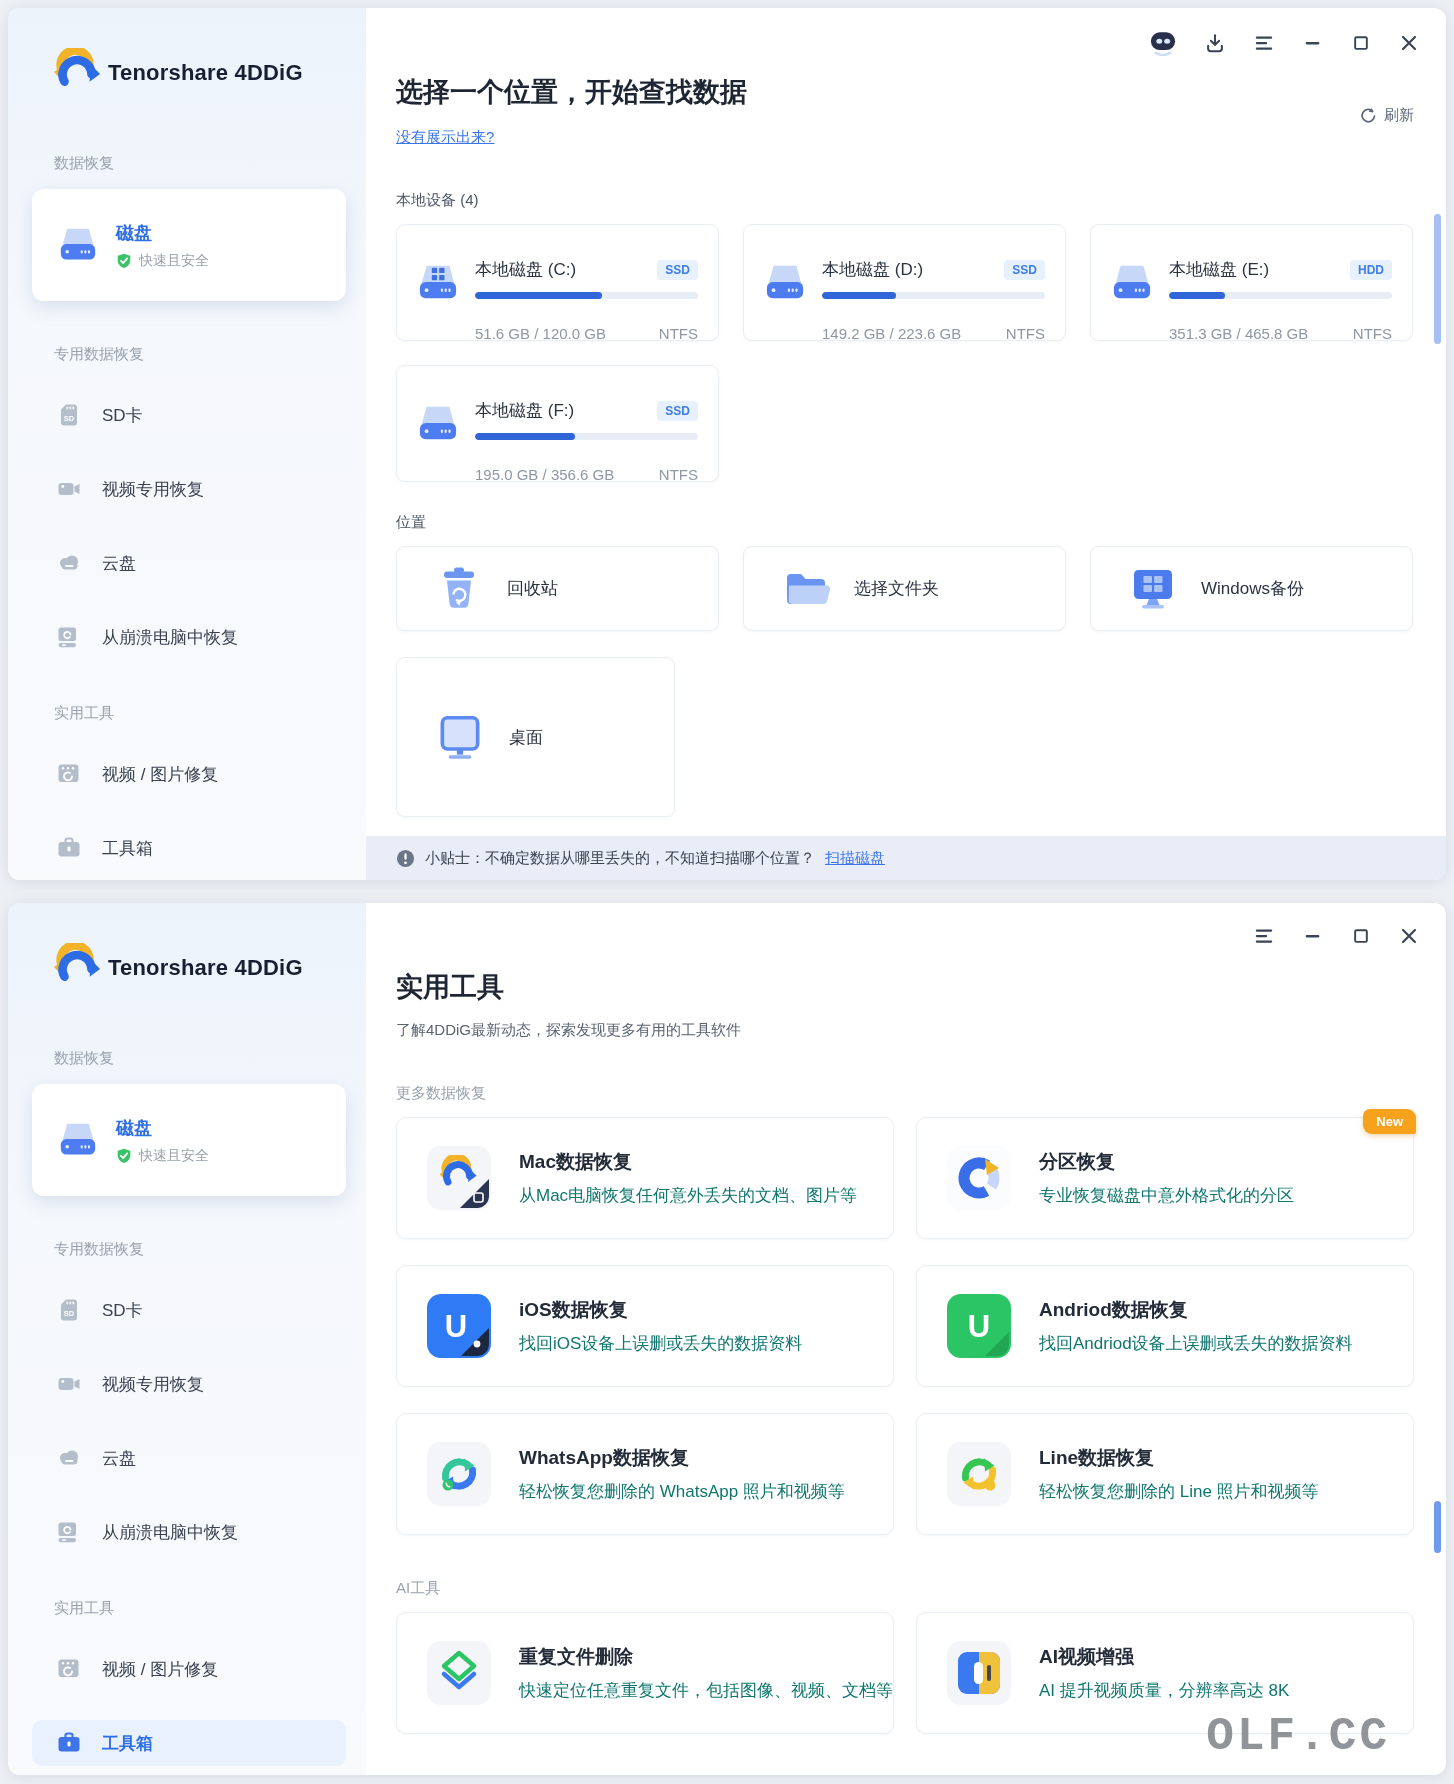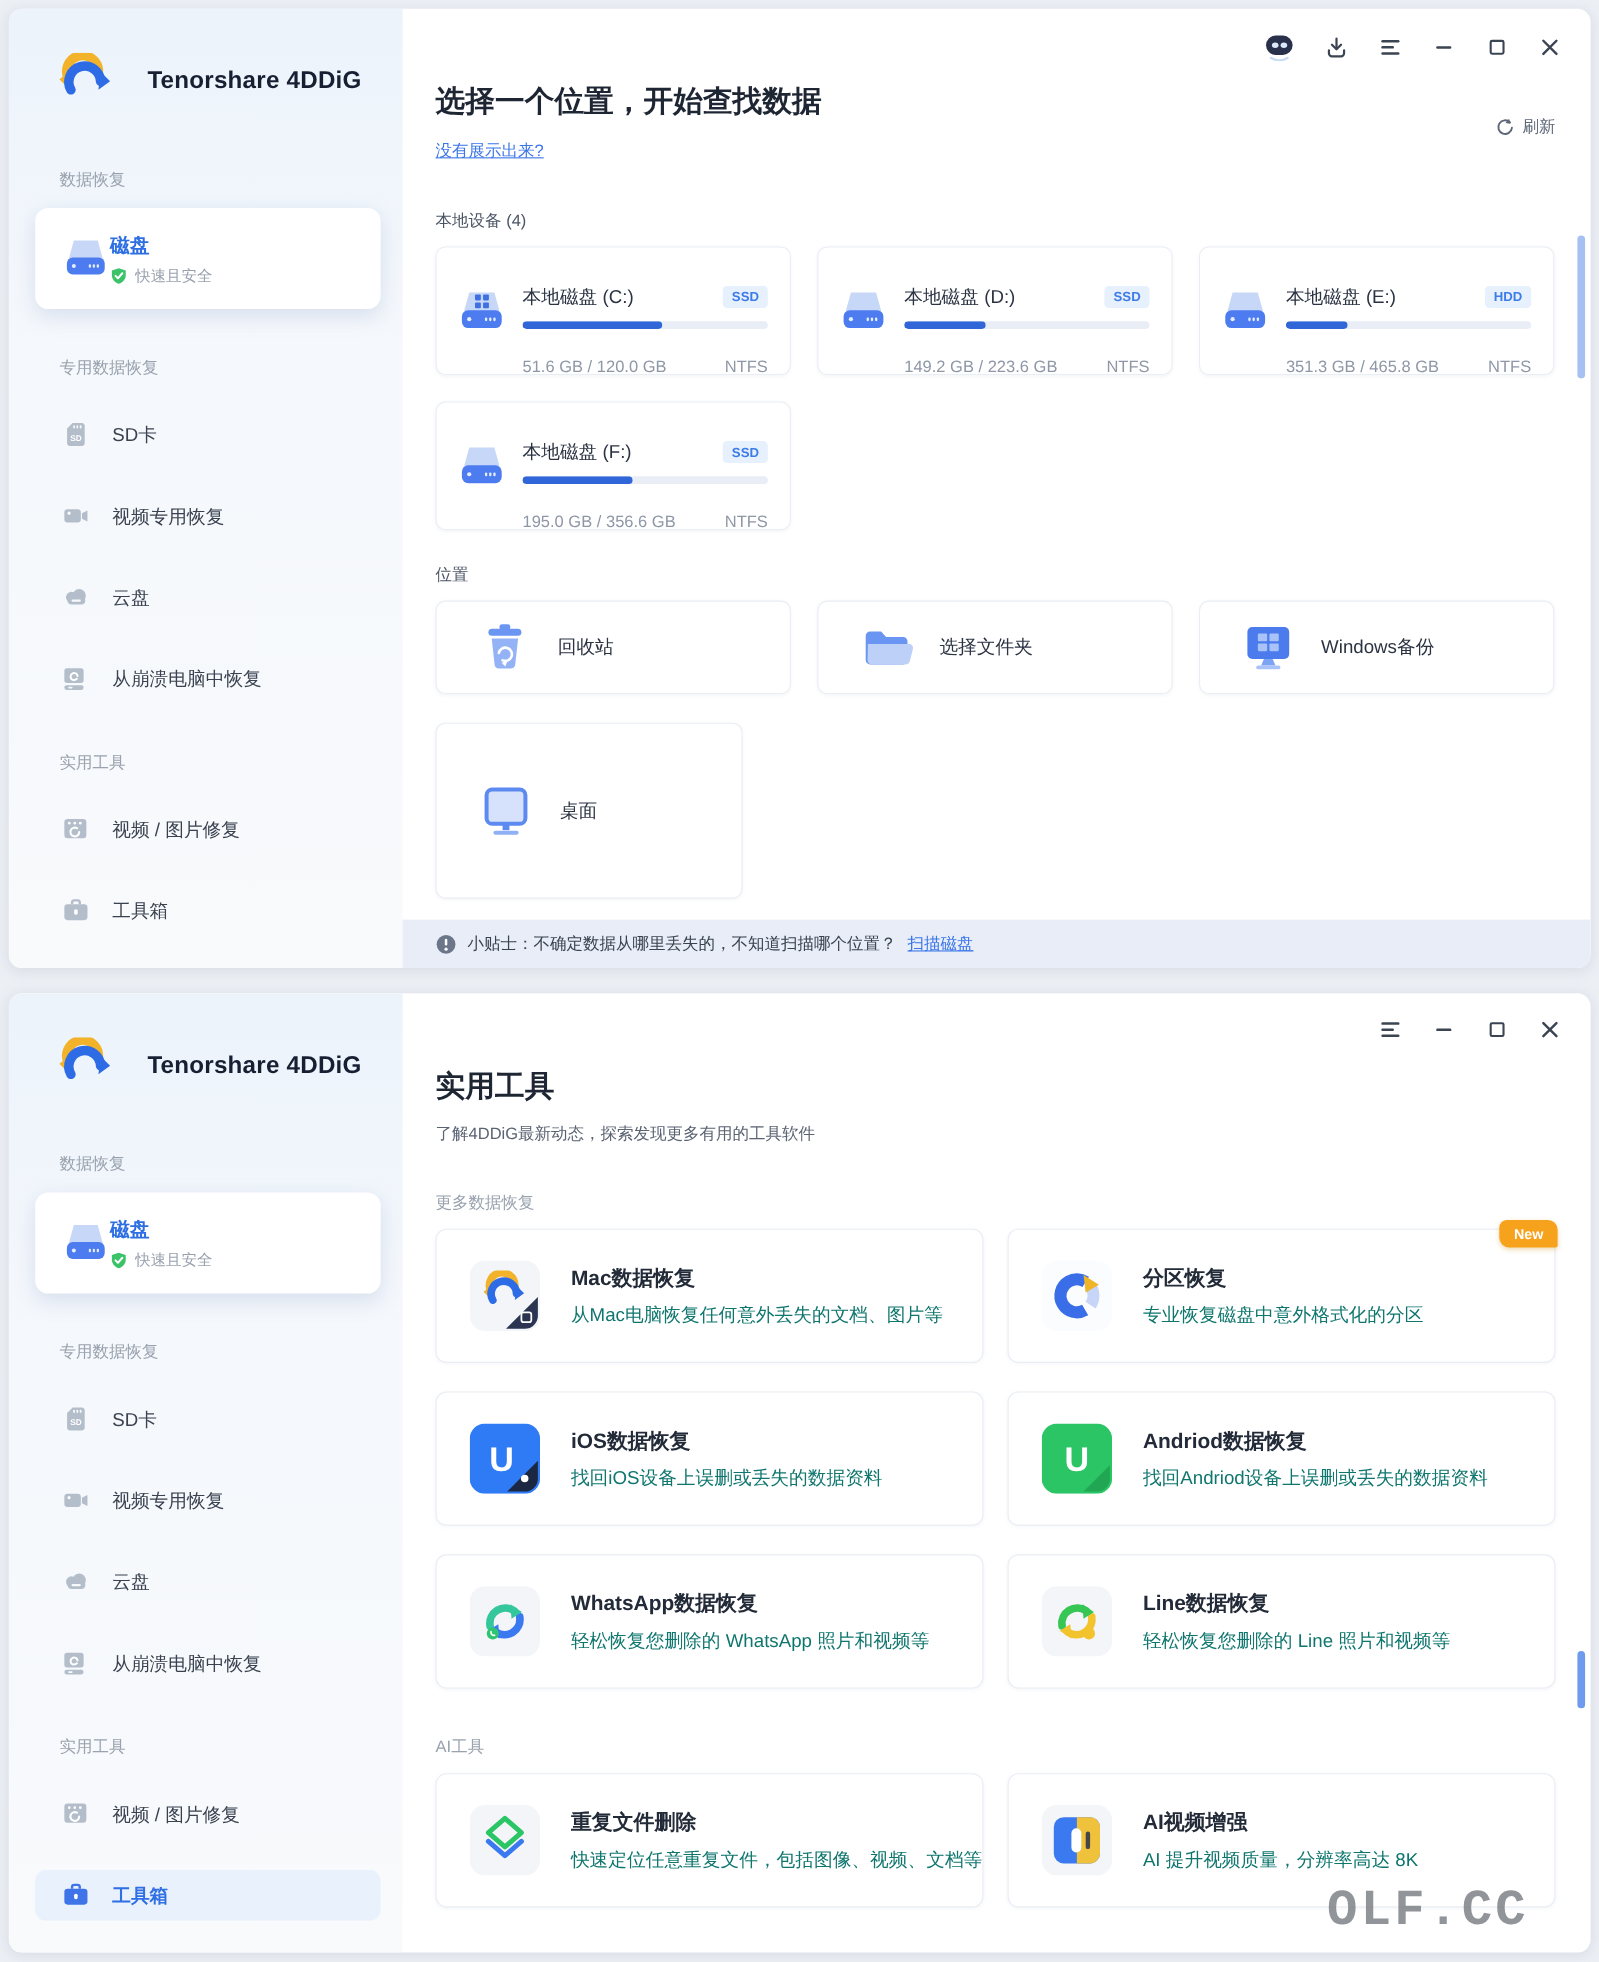--- a/index.html
+++ b/index.html
@@ -14,29 +14,29 @@
     background:#ffffff;border-radius:12px;overflow:hidden;
     box-shadow:0 2px 12px rgba(140,152,175,.22);
   }
   #win1{top:8px;} #win2{top:903px;}
 
   
   .sidebar{
     position:absolute;left:0;top:0;bottom:0;width:358px;
     background:linear-gradient(180deg,#ecf3fb 0%,#f5f8fc 35%,#f8fafc 100%);
   }
-  .brand{display:flex;align-items:center;gap:32px;margin:40px 0 0 44px;}
+  .brand{display:flex;align-items:center;gap:6px;margin:40px 0 0 44px;}
   .brand-name{font-size:22px;font-weight:bold;color:#172033;letter-spacing:.2px;}
   .sec-label{margin:0 0 0 46px;font-size:15px;color:#99a2ae;}
   .sec-label.first{margin-top:56px;}
   .sec-label.later{margin-top:44px;}
   .active-card{
-    margin:16px 20px 0 24px;height:92px;background:#fff;border-radius:12px;
+    margin:16px 20px 0 24px;height:112px;background:#fff;border-radius:12px;
     box-shadow:0 6px 18px rgba(140,160,200,.28);
-    display:flex;align-items:center;padding-left:24px;box-sizing:border-box;cursor:pointer;
+    display:flex;align-items:center;gap:16px;padding-left:24px;box-sizing:border-box;cursor:pointer;
   }
   .active-card .t1{font-size:18px;font-weight:bold;color:#2f6fe4;}
   .active-card .t2{display:flex;align-items:center;gap:7px;margin-top:7px;font-size:14px;color:#98a1ad;}
   .side-item{
     display:flex;align-items:center;gap:20px;margin:28px 20px 0 24px;
     padding:10px 0 10px 24px;border-radius:10px;cursor:pointer;
   }
   .side-item .lbl{font-size:17px;color:#3a4250;}
   .side-item svg{color:#b4bdca;}
   .side-item.active-lite{background:#e9f1fd;}

